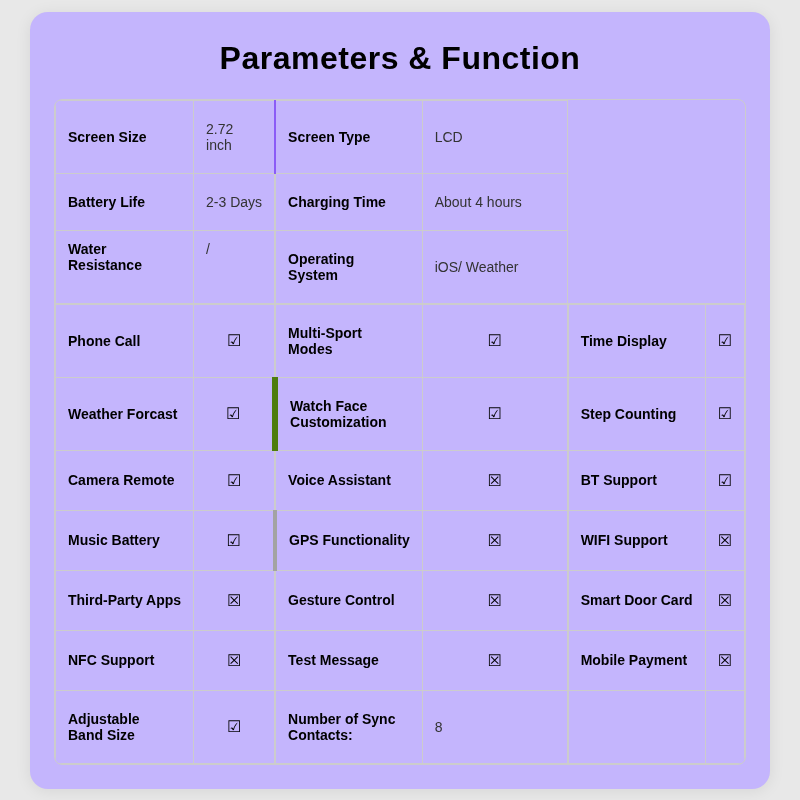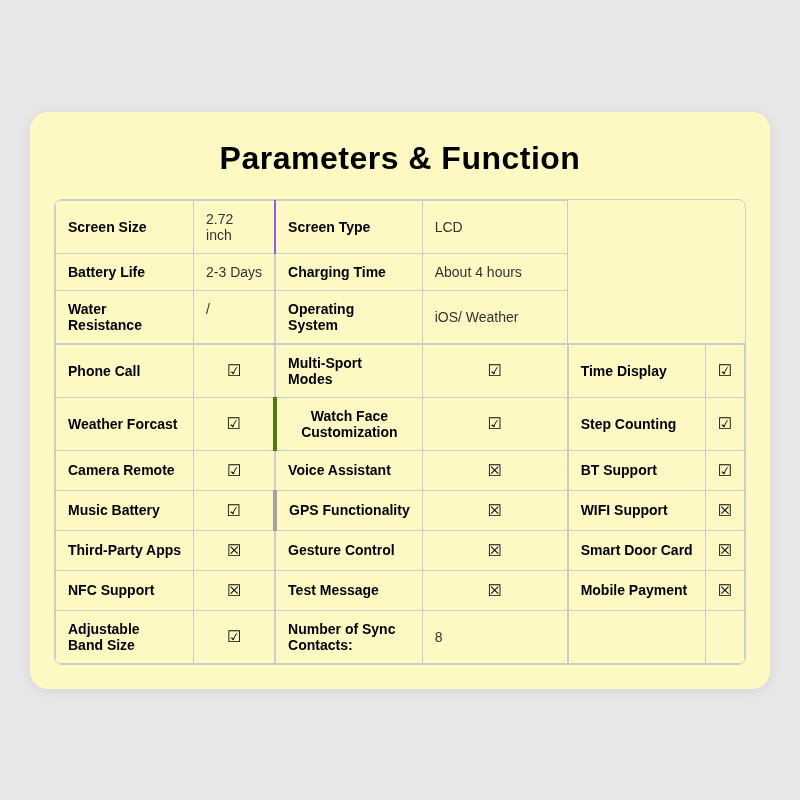--- a/index.html
+++ b/index.html
@@ -6,21 +6,21 @@
     body {
       background: #e8e8e8;
       display: flex;
       justify-content: center;
       align-items: center;
       min-height: 800px;
       width: 800px;
       font-family: Arial, sans-serif;
     }
     .card {
-      background: #fef9c3;
+      background: #c4b5fd;
       border-radius: 18px;
       padding: 28px 24px 24px 24px;
       width: 740px;
       box-shadow: 0 2px 16px rgba(0,0,0,0.08);
     }
     .page-title {
       text-align: center;
       font-size: 32px;
       font-weight: 800;
       margin-bottom: 22px;
@@ -31,21 +31,21 @@
       border-radius: 8px;
       overflow: hidden;
       width: 100%;
     }
     .params-table table {
       width: 100%;
       border-collapse: collapse;
     }
     .params-table td {
       border: 1px solid #ccc;
-      padding: 10px 12px;
+      padding: 20px 12px;
       vertical-align: middle;
       font-size: 14px;
     }
     .label {
       font-weight: 700;
       white-space: nowrap;
     }
     .value {
       color: #333;
     }
@@ -92,21 +92,21 @@
         <td class="check-cell" style="border-top:2px solid #ccc;"><span class="checkbox-checked"></span></td>
         <td class="label" style="border-left:2px solid #ccc; border-top:2px solid #ccc;">Multi-Sport<br>Modes</td>
         <td class="check-cell" style="border-top:2px solid #ccc;"><span class="checkbox-checked"></span></td>
         <td class="label" style="border-left:2px solid #ccc; border-top:2px solid #ccc;">Time Display</td>
         <td class="check-cell" style="border-top:2px solid #ccc;"><span class="checkbox-checked"></span></td>
       </tr>
 
       <tr>
         <td class="label">Weather Forcast</td>
         <td class="check-cell"><span class="checkbox-checked"></span></td>
-        <td class="label" style="border-left:4px solid #4d7c0f;text-align:center;">Watch Face<br>Customization</td>
+        <td class="label" style="border-left:6px solid #4d7c0f;">Watch Face<br>Customization</td>
         <td class="check-cell"><span class="checkbox-checked"></span></td>
         <td class="label" style="border-left:2px solid #ccc;">Step Counting</td>
         <td class="check-cell"><span class="checkbox-checked"></span></td>
       </tr>
 
       <tr>
         <td class="label">Camera Remote</td>
         <td class="check-cell"><span class="checkbox-checked"></span></td>
         <td class="label" style="border-left:2px solid #ccc;">Voice Assistant</td>
         <td class="check-cell"><span class="checkbox-x"></span></td>

